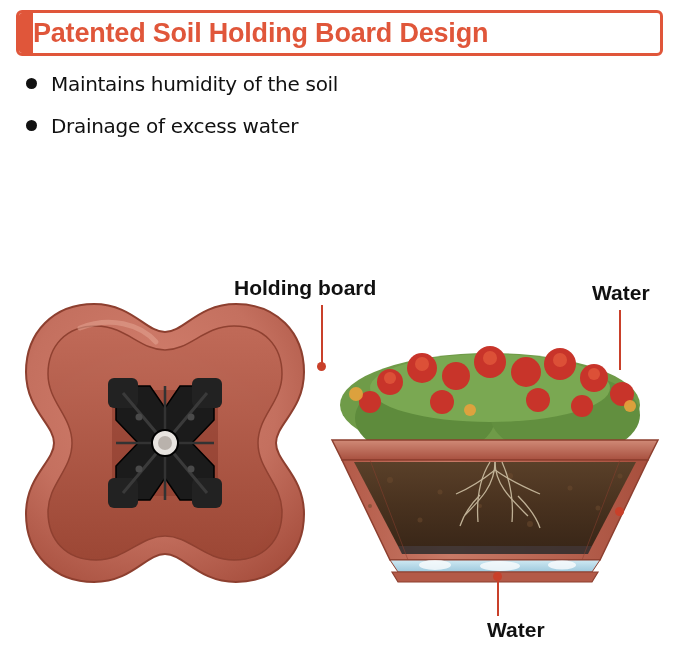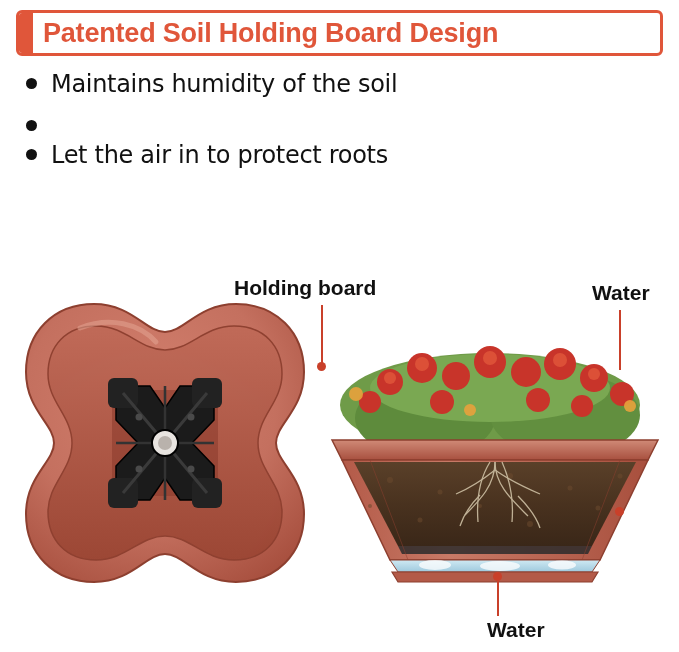--- a/index.html
+++ b/index.html
@@ -32,21 +32,20 @@
   }
   .banner-accent {
     width: 14px;
     background: #e0563a;
     flex: 0 0 14px;
   }
   .banner-title {
     flex: 1;
     display: flex;
     align-items: center;
-    padding-left: 10px;
     font-size: 27px;
     font-weight: bold;
     color: #e0563a;
     letter-spacing: -0.2px;
     white-space: nowrap;
   }
 
   
   .bullets {
     position: absolute;
@@ -61,21 +60,21 @@
   }
   .bullet-dot {
     width: 11px;
     height: 11px;
     border-radius: 50%;
     background: #111111;
     margin: 12px 14px 0 6px;
     flex: 0 0 11px;
   }
   .bullet-text {
-    font-size: 24px;
+    font-size: 20px;
     color: #111111;
     line-height: 36px;
     font-family: "DejaVu Sans", sans-serif;
     letter-spacing: -0.3px;
   }
 
   
   .illustration {
     position: absolute;
     left: 0;
@@ -147,24 +146,21 @@
   <div class="banner-title">Patented Soil Holding Board Design</div>
 </div>
 
 <div class="bullets">
   <div class="bullet-row">
     <span class="bullet-dot"></span>
     <span class="bullet-text">Maintains humidity of the soil</span>
   </div>
   <div class="bullet-row">
     <span class="bullet-dot"></span>
-  </div>
-  <div class="bullet-row">
-    <span class="bullet-dot"></span>
-    <span class="bullet-text">Let the air in to protect roots</span>
+    <span class="bullet-text">Drainage of excess water</span>
   </div>
 </div>
 
 <div class="illustration">
 
   <div class="pot-left">
     <svg class="clover" viewBox="0 0 290 300">
       <defs>
         <radialGradient id="gTerra" cx="45%" cy="35%" r="75%">
           <stop offset="0%" stop-color="#d3806e"></stop>

